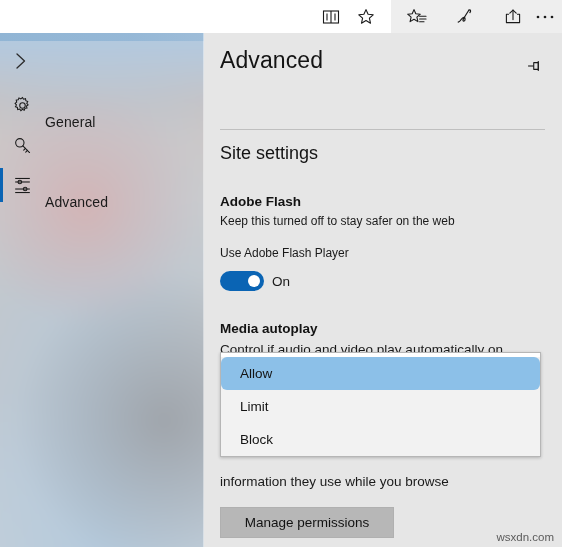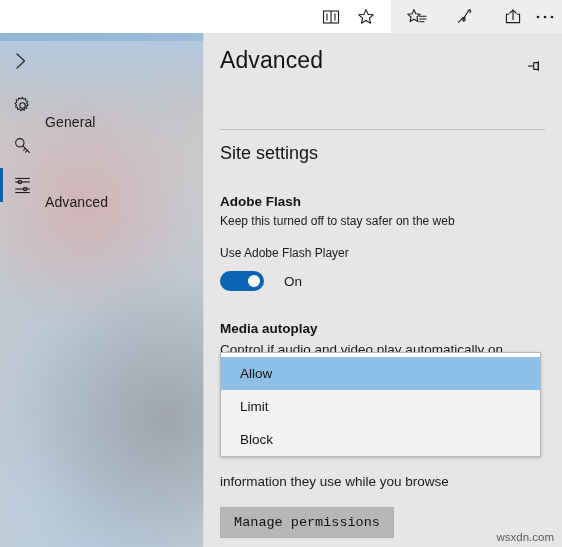--- a/index.html
+++ b/index.html
@@ -228,21 +228,21 @@
     flex: 0 0 44px;
   }
   .toggle .knob {
     position: absolute;
     right: 4px; top: 4px;
     width: 12px; height: 12px;
     border-radius: 50%;
     background: #ffffff;
   }
   .toggle-state {
-    margin-left: 20px;
+    margin-left: 8px;
     font-size: 13.5px;
     color: #1a1a1a;
   }
 
   #autoplay-heading { left: 16px; top: 288px; }
   #autoplay-desc {
     position: absolute;
     left: 16px; top: 308px;
     width: 305px;
     font-size: 13.5px;
@@ -279,32 +279,33 @@
     height: 33px;
     display: flex;
     align-items: center;
     padding-left: 19px;
     box-sizing: border-box;
     font-size: 13.5px;
     color: #131313;
   }
   .dd-item.selected {
     background: #8cc0e8;
+    border-radius: 6px;
   }
 
   .btn {
     position: absolute;
     left: 16px; top: 474px;
     width: 174px;
     height: 31px;
     background: #b7b7b7;
     border: 1px solid #b0b0b0;
     color: #121212;
     font-size: 13.5px;
-    font-family: Liberation Mono, monospace;
+    font-family: Liberation Sans, sans-serif;
     display: flex;
     align-items: center;
     justify-content: center;
     box-sizing: border-box;
     z-index: 5;
   }
 
   .watermark {
     position: absolute;
     right: 8px; bottom: 4px;

